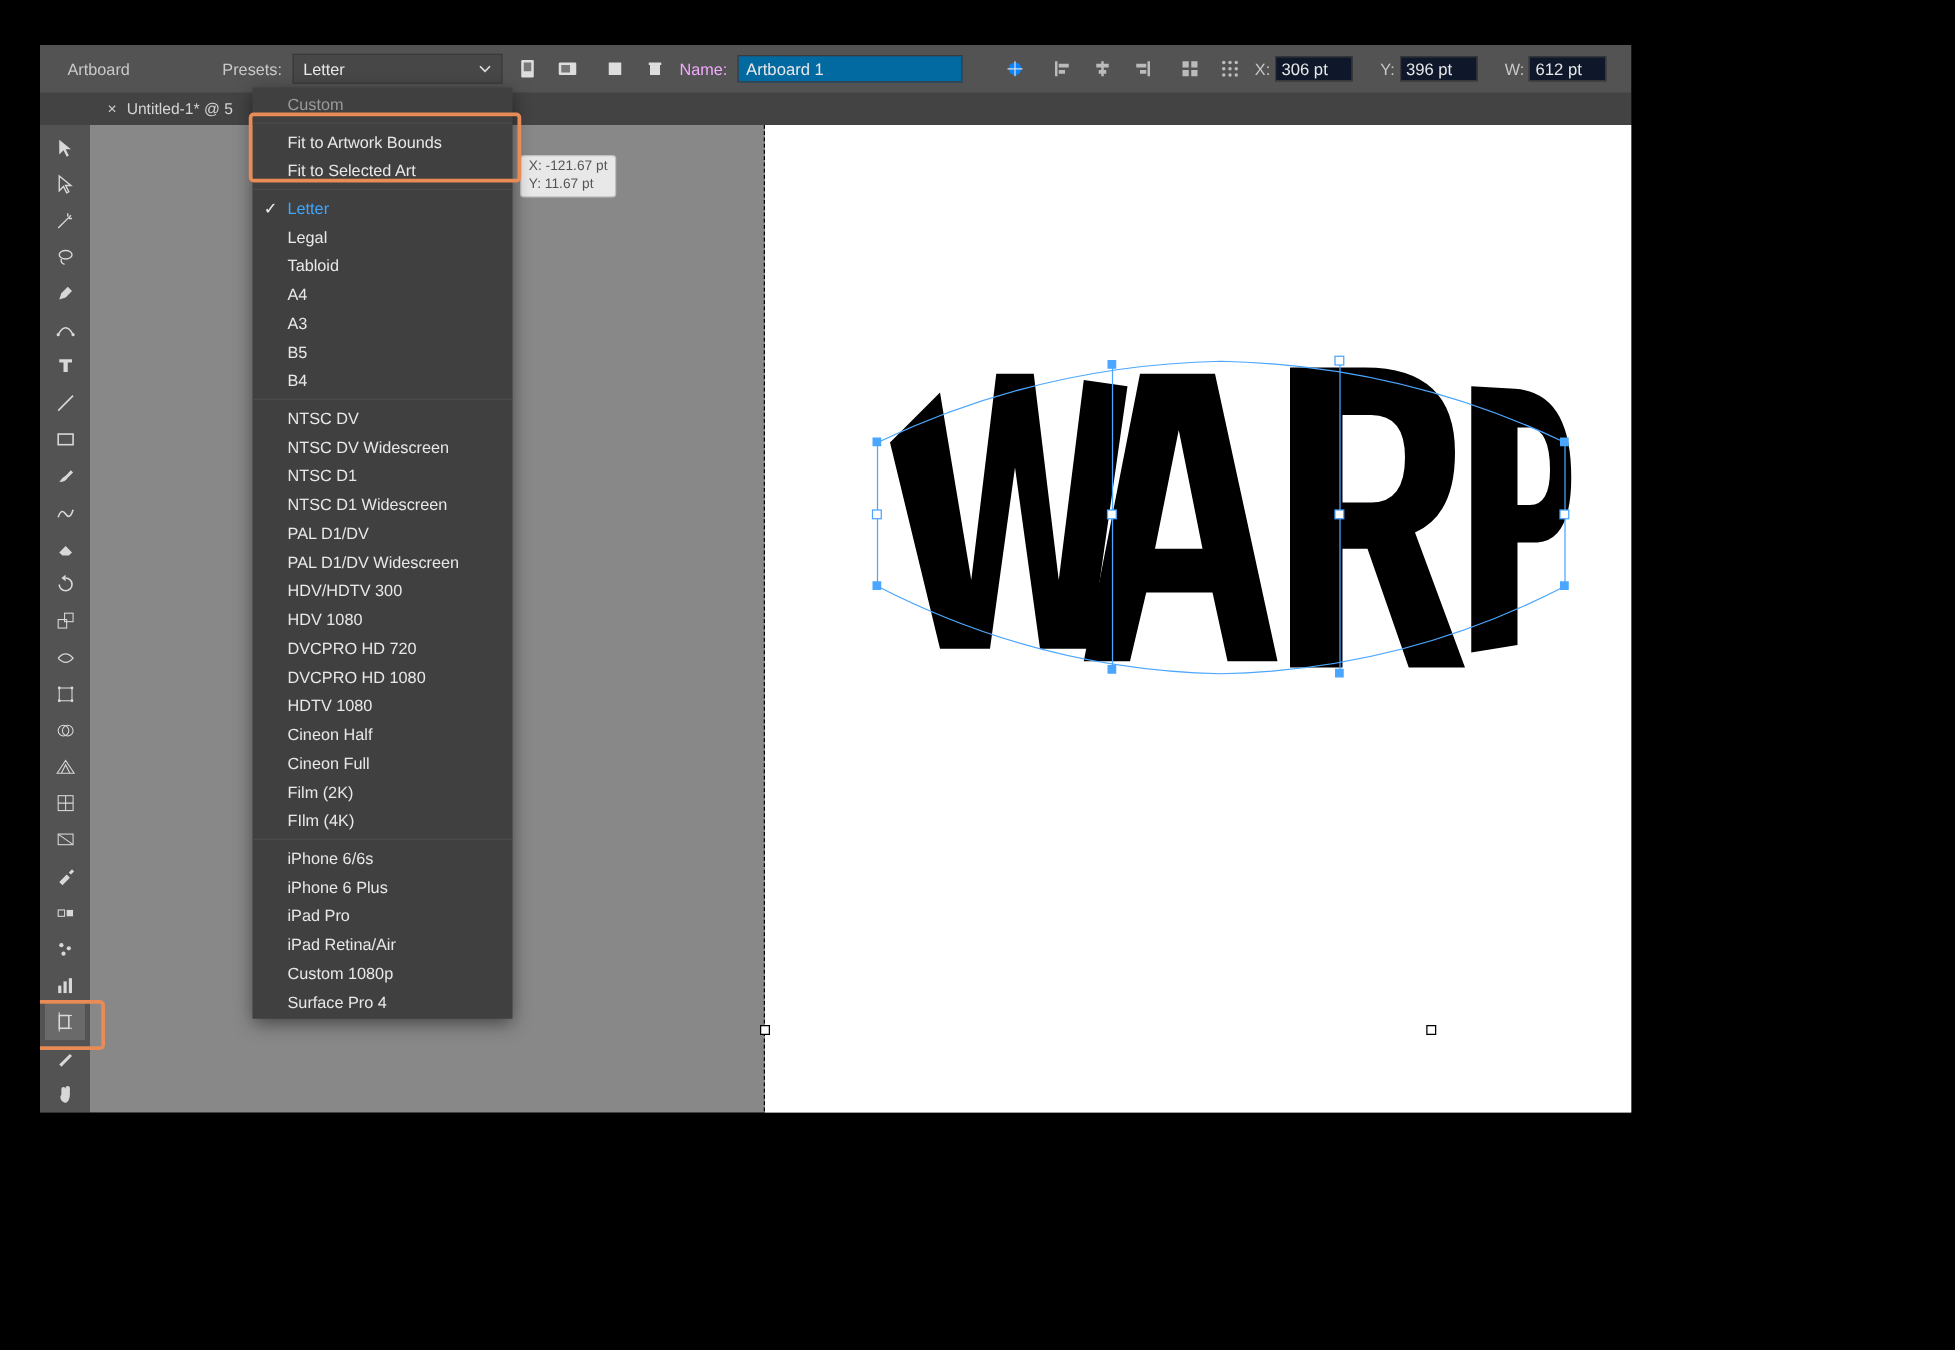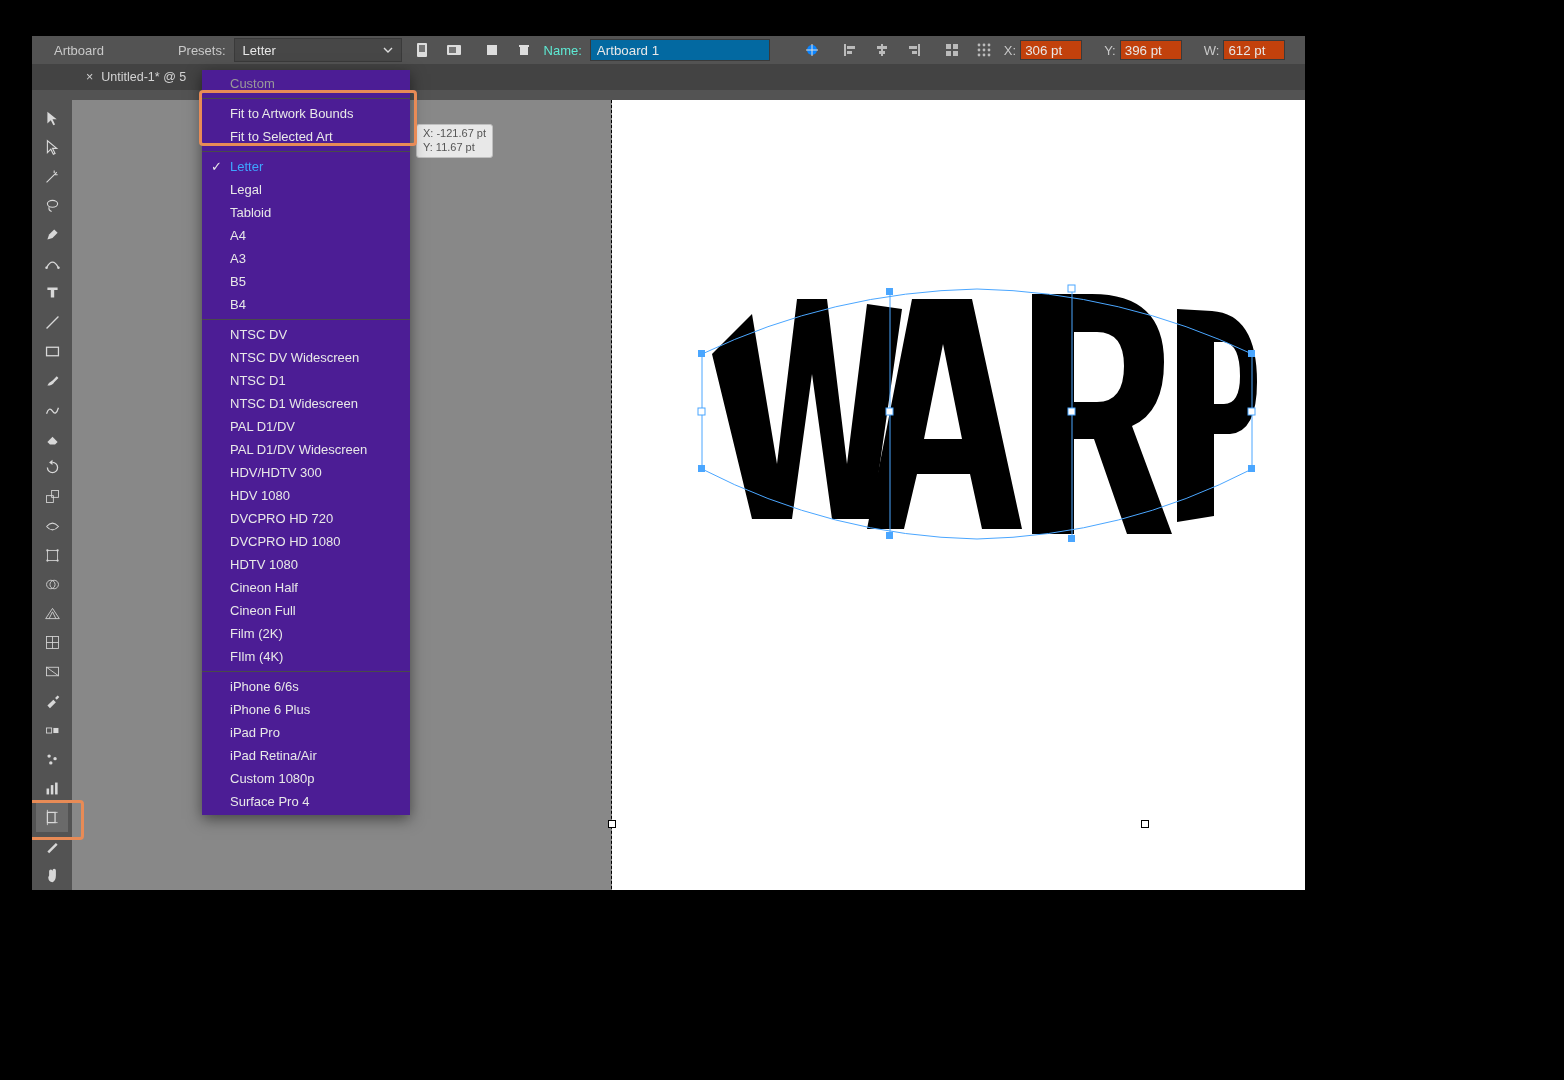--- a/index.html
+++ b/index.html
@@ -16,21 +16,21 @@
   
   .app {
     position: absolute;
     left: 32px; top: 36px;
     width: 1273px; height: 854px;
     background: #535353;
     overflow: hidden;
   }
   
   .controlbar {
-    height: 28px;
+    height: 38px;
     background: #535353;
     display: flex;
     align-items: center;
     padding: 0 8px;
     gap: 8px;
     color: #dcdcdc;
   }
   .ctl-artboard-label {
     padding: 0 14px;
     color: #c9c9c9;
@@ -50,27 +50,27 @@
     justify-content: space-between;
     padding: 0 8px;
     cursor: pointer;
   }
   .icon-btn {
     width: 24px; height: 24px;
     display: flex; align-items: center; justify-content: center;
     color: #ddd;
     border-radius: 2px;
   }
-  .ctl-name-label { color:#5eead4; }
+  .ctl-name-label { color:#f0abfc; }
   .name-input {
     background:#0369a1; border:1px solid #3a3a3a; color:#e8e8e8;
     height:22px; width:180px; padding:0 6px;
   }
   .xywh { display:flex; align-items:center; gap:4px; color:#c9c9c9;}
-  .xywh .val { background:#c2410c; border:1px solid #3a3a3a; width:62px; height:20px; padding:0 4px; color:#e8e8e8; }
+  .xywh .val { background:#0f172a; border:1px solid #3a3a3a; width:62px; height:20px; padding:0 4px; color:#e8e8e8; }
 
   
   .tabstrip {
     height: 26px;
     background: #434343;
     display:flex; align-items:center;
     padding-left:50px;
     color:#d4d4d4;
     font-size:12.5px;
   }
@@ -135,21 +135,21 @@
   }
   .sel-path { stroke:#4aa6ff; stroke-width:1; fill:none; }
   .anchor { fill:#4aa6ff; }
   .anchor-open { fill:#fff; stroke:#4aa6ff; stroke-width:1; }
 
   
   .dropdown {
     position:absolute;
     left:170px; top:34px;
     width:208px;
-    background:#4c1d95;
+    background:#404040;
     box-shadow:0 4px 14px rgba(0,0,0,.5);
     z-index:30;
     padding:2px 0;
     color:#e8e8e8;
   }
   .dropdown .sep {
     height:1px; background:#4a4a4a; margin:3px 0;
   }
   .menuitem {
     padding:4px 14px 4px 28px;

